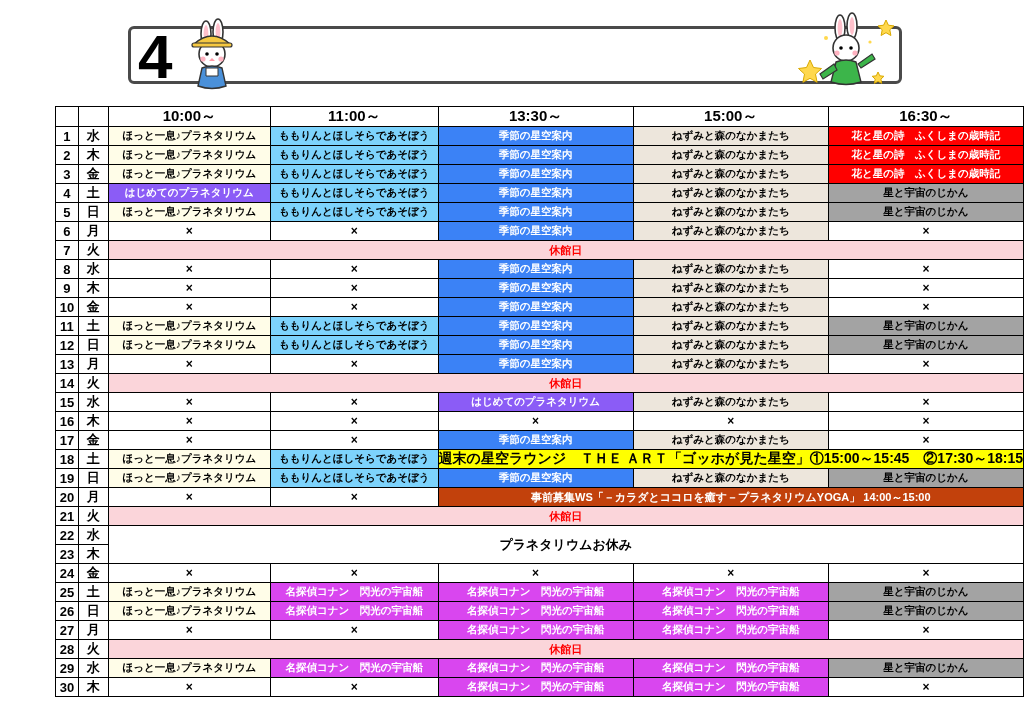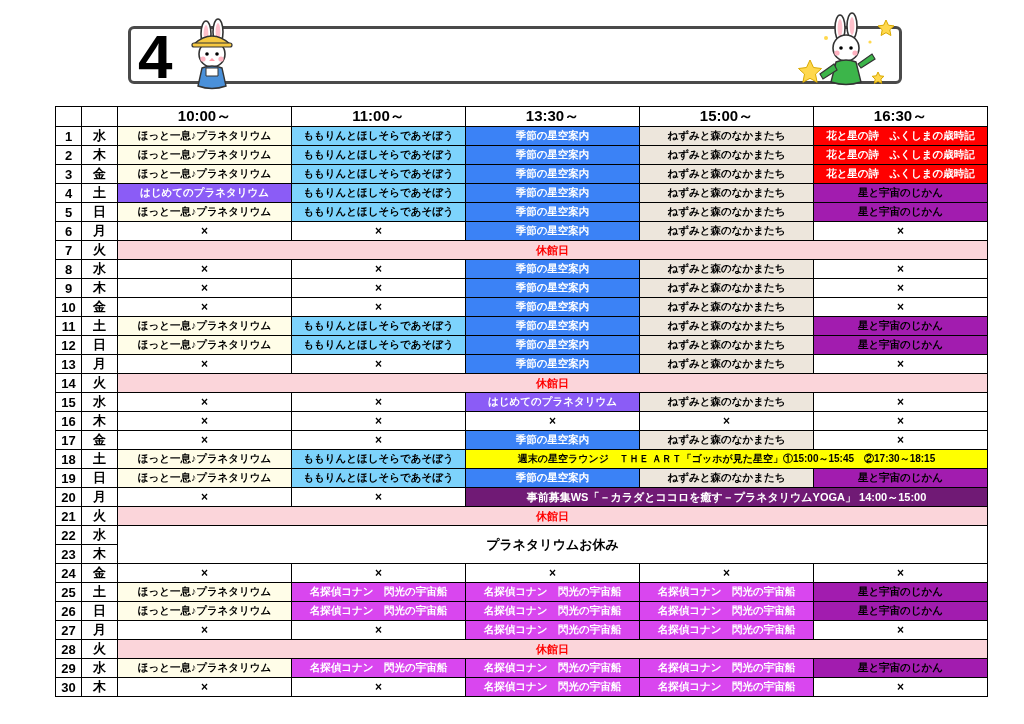--- a/index.html
+++ b/index.html
@@ -93,24 +93,24 @@
   td.cell { font-size: 10.5px; }
   td.x { font-size: 12px; }
 
   
   .bg-ivory   { background: #fffde8; }
   .bg-orange  { background: #7dd3fc; }
   .bg-blue    { background: #3b82f6; color: #ffffff !important; }
   .bg-beige   { background: #ede6dc; }
   .bg-red     { background: #ff0000; color: #ffffff !important; }
   .bg-pinkmag { background: #8b5cf6; color: #ffffff !important; margin-top: 12px; }
-  .bg-green   { background: #a21caf; }
+  .bg-green   { background: #a3a3a3; }
   .bg-lightpink { background: #fbd5da; }
   .bg-yellow  { background: #ffff00; }
-  .bg-magenta { background: #701a75; color: #ffffff !important; }
+  .bg-magenta { background: #c2410c; color: #ffffff !important; }
   .bg-navy    { background: #d946ef; color: #ffffff !important; }
   .bg-white   { background: #ffffff; }
 </style>
 </head>
 <body>
 
 <div id="page">
 
   <div class="header">
     <div class="header-band"></div>
@@ -320,21 +320,21 @@
           <td class="cell bg-white x">×</td>
           <td class="cell bg-blue">季節の星空案内</td>
           <td class="cell bg-beige">ねずみと森のなかまたち</td>
           <td class="cell bg-white x">×</td>
         </tr>
         <tr>
           <td class="num">18</td>
           <td class="day sat">土</td>
           <td class="cell bg-ivory">ほっと一息♪プラネタリウム</td>
           <td class="cell bg-orange">ももりんとほしそらであそぼう</td>
-          <td class="cell bg-yellow" colspan="3" style="font-size: 10px;">週末の星空ラウンジ　ＴＨＥ ＡＲＴ「ゴッホが見た星空」①15:00～15:45　②17:30～18:15</td>
+          <td class="cell bg-yellow" colspan="3" style="font-size: 14px;">週末の星空ラウンジ　ＴＨＥ ＡＲＴ「ゴッホが見た星空」①15:00～15:45　②17:30～18:15</td>
         </tr>
         <tr>
           <td class="num">19</td>
           <td class="day sun">日</td>
           <td class="cell bg-ivory">ほっと一息♪プラネタリウム</td>
           <td class="cell bg-orange">ももりんとほしそらであそぼう</td>
           <td class="cell bg-blue">季節の星空案内</td>
           <td class="cell bg-beige">ねずみと森のなかまたち</td>
           <td class="cell bg-green">星と宇宙のじかん</td>
         </tr>

